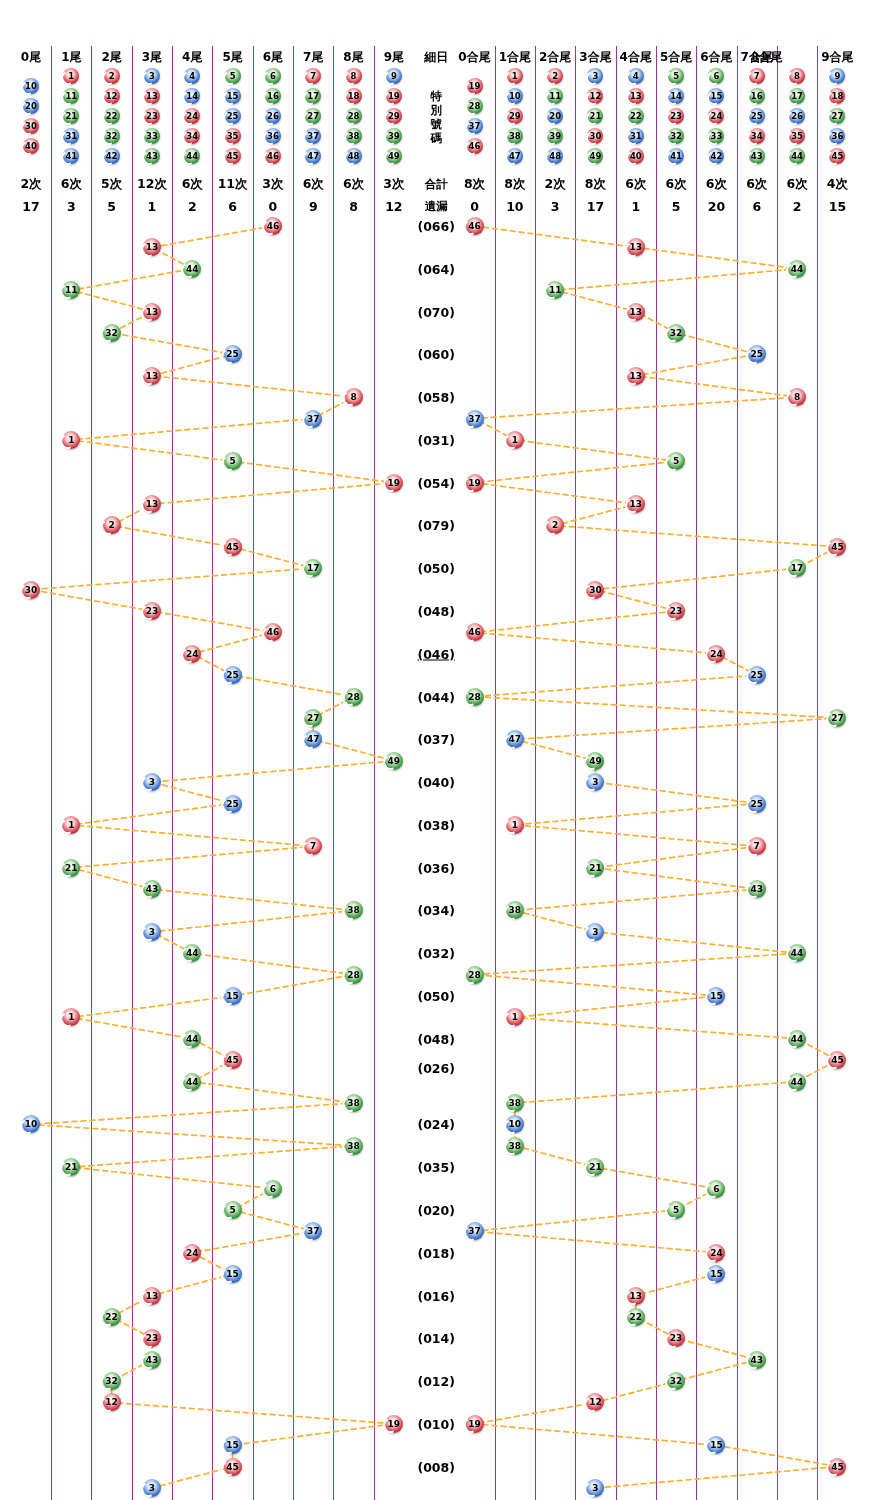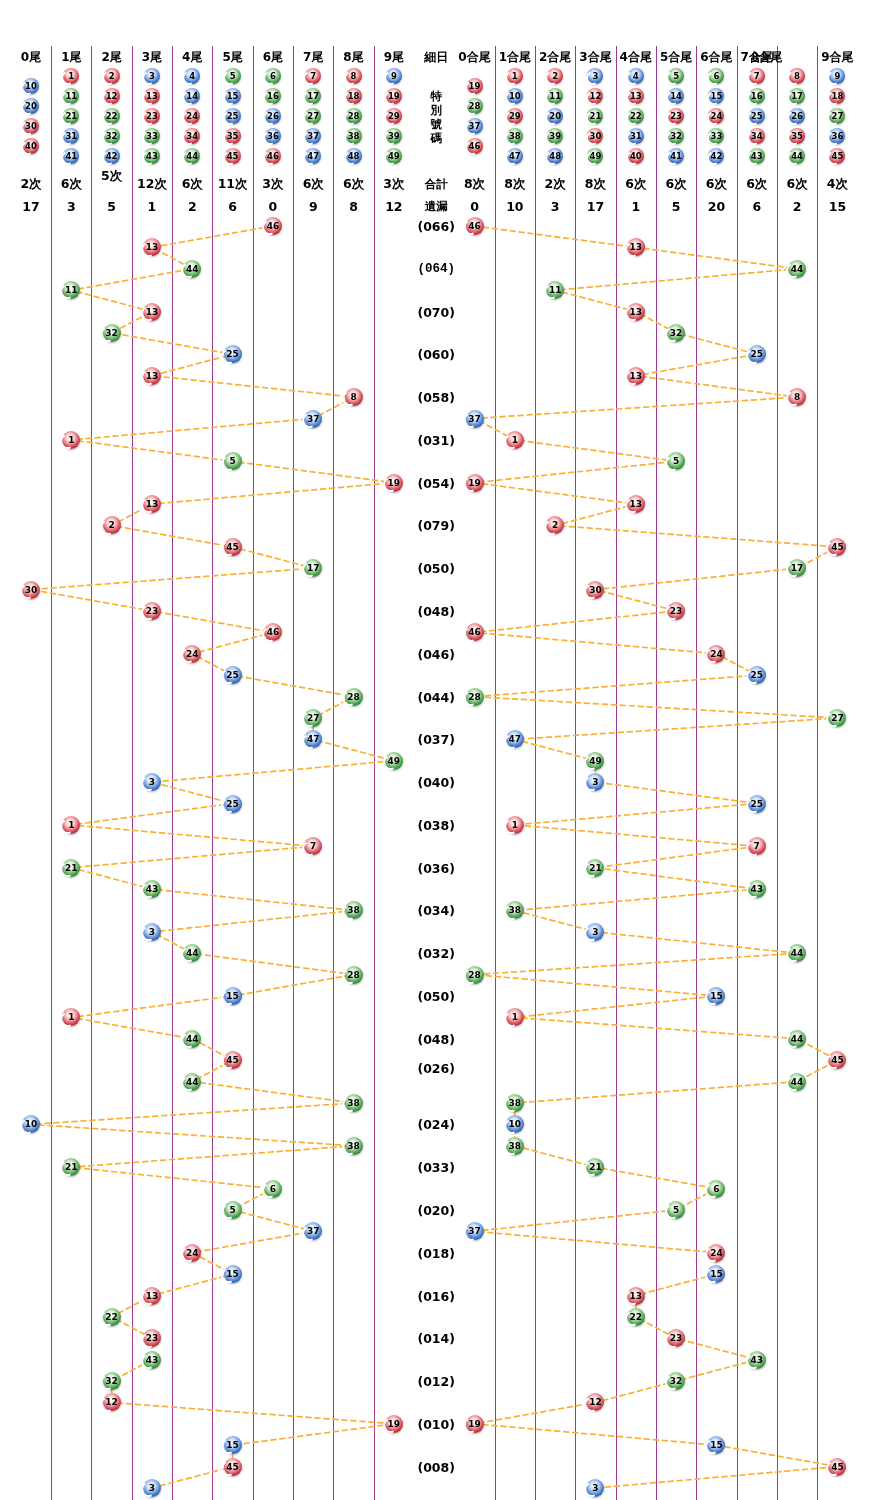--- a/index.html
+++ b/index.html
@@ -70,21 +70,21 @@
       <div class="ball sm blue" style="left: 71.32px; top: 136px;">31</div>
       <div class="ball sm blue" style="left: 71.32px; top: 156px;">41</div>
       <div class="txt times" style="left: 71.32px; top: 184px;">6次</div>
       <div class="txt times" style="left: 71.32px; top: 206px;">3</div>
       <div class="txt colhead" style="left: 111.64px; top: 57px;">2尾</div>
       <div class="ball sm red" style="left: 111.64px; top: 76px;">2</div>
       <div class="ball sm red" style="left: 111.64px; top: 96px;">12</div>
       <div class="ball sm green" style="left: 111.64px; top: 116px;">22</div>
       <div class="ball sm green" style="left: 111.64px; top: 136px;">32</div>
       <div class="ball sm blue" style="left: 111.64px; top: 156px;">42</div>
-      <div class="txt times" style="left: 111.64px; top: 176px;">5次</div>
+      <div class="txt times" style="left: 111.64px; top: 184px;">5次</div>
       <div class="txt times" style="left: 111.64px; top: 206px;">5</div>
       <div class="txt colhead" style="left: 151.96px; top: 57px;">3尾</div>
       <div class="ball sm blue" style="left: 151.96px; top: 76px;">3</div>
       <div class="ball sm red" style="left: 151.96px; top: 96px;">13</div>
       <div class="ball sm red" style="left: 151.96px; top: 116px;">23</div>
       <div class="ball sm green" style="left: 151.96px; top: 136px;">33</div>
       <div class="ball sm green" style="left: 151.96px; top: 156px;">43</div>
       <div class="txt times" style="left: 151.96px; top: 184px;">12次</div>
       <div class="txt times" style="left: 151.96px; top: 206px;">1</div>
       <div class="txt colhead" style="left: 192.28px; top: 57px;">4尾</div>
@@ -221,21 +221,21 @@
       <div class="txt vchar" style="left: 436.2px; top: 138px;">碼</div>
       <div class="txt vchar" style="left: 436.2px; top: 184px;">合計</div>
       <div class="txt vchar" style="left: 436.2px; top: 206px;">遺漏</div>
     </div>
   <div id="chart-layer">
       <div class="txt period" style="left: 436.2px; top: 226px;">(066)</div>
       <div class="ball lg red" style="left: 272.92px; top: 226px;">46</div>
       <div class="ball lg red" style="left: 474.52px; top: 226px;">46</div>
       <div class="ball lg red" style="left: 151.96px; top: 247.39px;">13</div>
       <div class="ball lg red" style="left: 635.8px; top: 247.39px;">13</div>
-      <div class="txt period" style="left: 436.2px; top: 268.78px; font-family: Liberation Mono, monospace;">(064)</div>
+      <div class="txt period" style="left: 436.2px; top: 268.78px;">(064)</div>
       <div class="ball lg green" style="left: 192.28px; top: 268.78px;">44</div>
       <div class="ball lg green" style="left: 797.08px; top: 268.78px;">44</div>
       <div class="ball lg green" style="left: 71.32px; top: 290.17px;">11</div>
       <div class="ball lg green" style="left: 555.16px; top: 290.17px;">11</div>
       <div class="txt period" style="left: 436.2px; top: 311.56px;">(070)</div>
       <div class="ball lg red" style="left: 151.96px; top: 311.56px;">13</div>
       <div class="ball lg red" style="left: 635.8px; top: 311.56px;">13</div>
       <div class="ball lg green" style="left: 111.64px; top: 332.95px;">32</div>
       <div class="ball lg green" style="left: 676.12px; top: 332.95px;">32</div>
       <div class="txt period" style="left: 436.2px; top: 354.34px;">(060)</div>
@@ -266,21 +266,21 @@
       <div class="txt period" style="left: 436.2px; top: 568.24px;">(050)</div>
       <div class="ball lg green" style="left: 313.24px; top: 568.24px;">17</div>
       <div class="ball lg green" style="left: 797.08px; top: 568.24px;">17</div>
       <div class="ball lg red" style="left: 31px; top: 589.63px;">30</div>
       <div class="ball lg red" style="left: 595.48px; top: 589.63px;">30</div>
       <div class="txt period" style="left: 436.2px; top: 611.02px;">(048)</div>
       <div class="ball lg red" style="left: 151.96px; top: 611.02px;">23</div>
       <div class="ball lg red" style="left: 676.12px; top: 611.02px;">23</div>
       <div class="ball lg red" style="left: 272.92px; top: 632.41px;">46</div>
       <div class="ball lg red" style="left: 474.52px; top: 632.41px;">46</div>
-      <div class="txt period" style="left: 436.2px; top: 653.8px;">(046)</div>
+      <div class="txt period" style="left: 436.2px; top: 653.8px; text-decoration: underline;">(046)</div>
       <div class="ball lg red" style="left: 192.28px; top: 653.8px;">24</div>
       <div class="ball lg red" style="left: 716.44px; top: 653.8px;">24</div>
       <div class="ball lg blue" style="left: 232.6px; top: 675.19px;">25</div>
       <div class="ball lg blue" style="left: 756.76px; top: 675.19px;">25</div>
       <div class="txt period" style="left: 436.2px; top: 696.58px;">(044)</div>
       <div class="ball lg green" style="left: 353.56px; top: 696.58px;">28</div>
       <div class="ball lg green" style="left: 474.52px; top: 696.58px;">28</div>
       <div class="ball lg green" style="left: 313.24px; top: 717.97px;">27</div>
       <div class="ball lg green" style="left: 837.4px; top: 717.97px;">27</div>
       <div class="txt period" style="left: 436.2px; top: 739.36px;">(037)</div>
@@ -326,21 +326,21 @@
       <div class="txt period" style="left: 436.2px; top: 1068px;">(026)</div>
       <div class="ball lg green" style="left: 192.28px; top: 1081.6px;">44</div>
       <div class="ball lg green" style="left: 797.08px; top: 1081.6px;">44</div>
       <div class="ball lg green" style="left: 353.56px; top: 1102.99px;">38</div>
       <div class="ball lg green" style="left: 514.84px; top: 1102.99px;">38</div>
       <div class="txt period" style="left: 436.2px; top: 1124.38px;">(024)</div>
       <div class="ball lg blue" style="left: 31px; top: 1124.38px;">10</div>
       <div class="ball lg blue" style="left: 514.84px; top: 1124.38px;">10</div>
       <div class="ball lg green" style="left: 353.56px; top: 1145.77px;">38</div>
       <div class="ball lg green" style="left: 514.84px; top: 1145.77px;">38</div>
-      <div class="txt period" style="left: 436.2px; top: 1167.16px;">(033)</div>
+      <div class="txt period" style="left: 436.2px; top: 1167.16px;">(035)</div>
       <div class="ball lg green" style="left: 71.32px; top: 1167.16px;">21</div>
       <div class="ball lg green" style="left: 595.48px; top: 1167.16px;">21</div>
       <div class="ball lg green" style="left: 272.92px; top: 1188.55px;">6</div>
       <div class="ball lg green" style="left: 716.44px; top: 1188.55px;">6</div>
       <div class="txt period" style="left: 436.2px; top: 1209.94px;">(020)</div>
       <div class="ball lg green" style="left: 232.6px; top: 1209.94px;">5</div>
       <div class="ball lg green" style="left: 676.12px; top: 1209.94px;">5</div>
       <div class="ball lg blue" style="left: 313.24px; top: 1231.33px;">37</div>
       <div class="ball lg blue" style="left: 474.52px; top: 1231.33px;">37</div>
       <div class="txt period" style="left: 436.2px; top: 1252.72px;">(018)</div>

